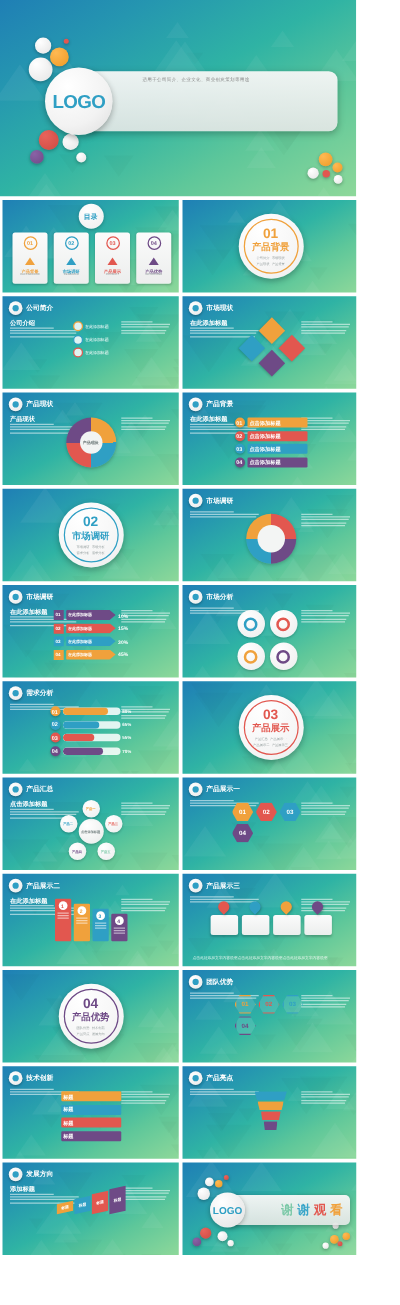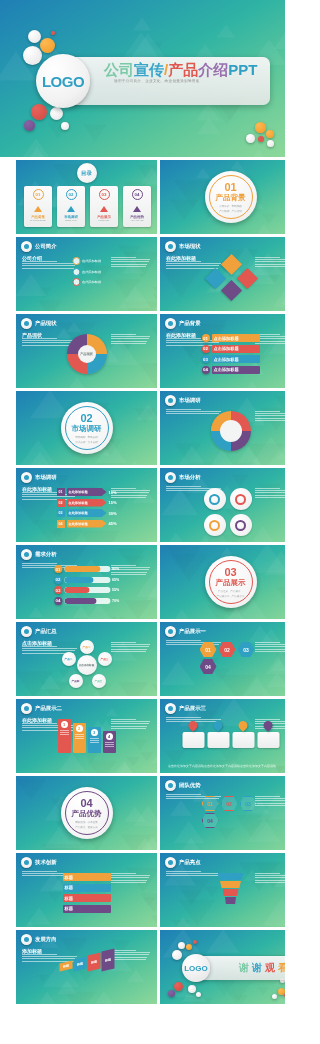--- a/index.html
+++ b/index.html
@@ -45,21 +45,21 @@
     padding:4px 6px 0 38px; z-index:5;
   }
   .cover .t1 { font-size:15px; font-weight:bold; line-height:17px; white-space:nowrap; }
   .cover .t2 { font-size:3.6px; color:#8a8a8a; letter-spacing:.3px; margin:1px 0 0 10px; }
   .cover .t3 { font-size:7.5px; font-weight:bold; color:#3a4a4a; text-align:center; margin-top:2px; }
 
   .dot { position:absolute; border-radius:50%; box-shadow:0 1px 3px rgba(0,0,0,.3); }
   .dw { background:radial-gradient(circle at 32% 28%,#fff,#e4e4e4); }
 
   
-  .grid { position:absolute; left:16px; top:160px; width:285px; }
+  .grid { position:absolute; left:2px; top:160px; width:285px; }
   .row { display:flex; gap:3px; margin-bottom:3px; }
   .cell { width:141px; height:74px; }
 
   
   .hd { position:absolute; left:5px; top:4px; display:flex; align-items:center; gap:3px; z-index:4; }
   .hd .ic {
     width:11px; height:11px; border-radius:50%;
     background:radial-gradient(circle at 34% 30%,#fff,#e8e8e8);
     box-shadow:0 1px 2px rgba(0,0,0,.3);
     display:flex; align-items:center; justify-content:center;
@@ -175,21 +175,20 @@
     <div class="dot" style="left:24px;top:120px;width:11px;height:11px;background:radial-gradient(circle at 32% 28%,#8a62a6,#6e4a86);"></div>
     <div class="dot dw" style="left:50px;top:107px;width:13px;height:13px;"></div>
     <div class="dot dw" style="left:61px;top:122px;width:8px;height:8px;"></div>
     <div class="dot" style="left:255px;top:122px;width:11px;height:11px;background:radial-gradient(circle at 32% 28%,#ffb953,#ef9a25);"></div>
     <div class="dot dw" style="left:246px;top:134px;width:9px;height:9px;"></div>
     <div class="dot" style="left:258px;top:136px;width:6px;height:6px;background:#e2574f;"></div>
     <div class="dot" style="left:266px;top:130px;width:8px;height:8px;background:radial-gradient(circle at 32% 28%,#ffb953,#ef9a25);"></div>
     <div class="dot dw" style="left:267px;top:140px;width:7px;height:7px;"></div>
 
     <div class="plate">
-      <div class="t1" id="coverTitle"><span style="color: rgb(124, 201, 168);">公司</span><span style="color: rgb(58, 166, 201);">宣传</span><span style="color: rgb(240, 161, 60);">/</span><span style="color: rgb(226, 87, 79);">产品</span><span style="color: rgb(154, 111, 176);">介绍</span><span style="color: rgb(47, 159, 196);">PPT</span></div>
       <div class="t2">适用于公司简介、企业文化、商业创意策划等用途</div>
     </div>
 
     <div class="badge">
       <span>LOGO</span>
     </div>
   </div>
 
   <div class="grid" id="grid">
       <div class="row">

